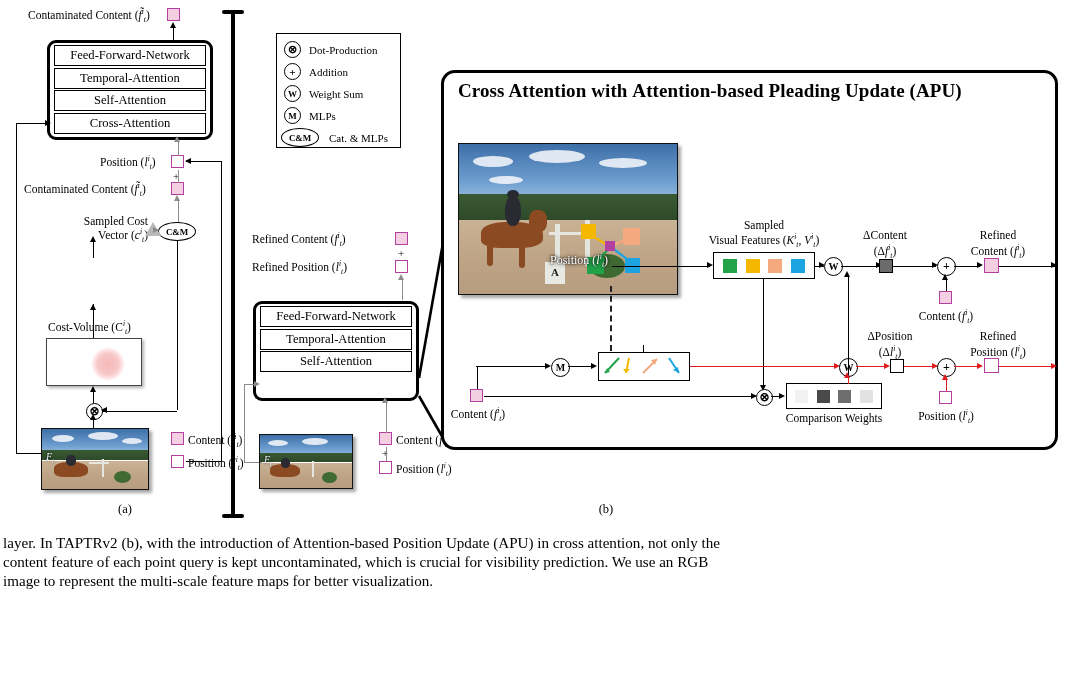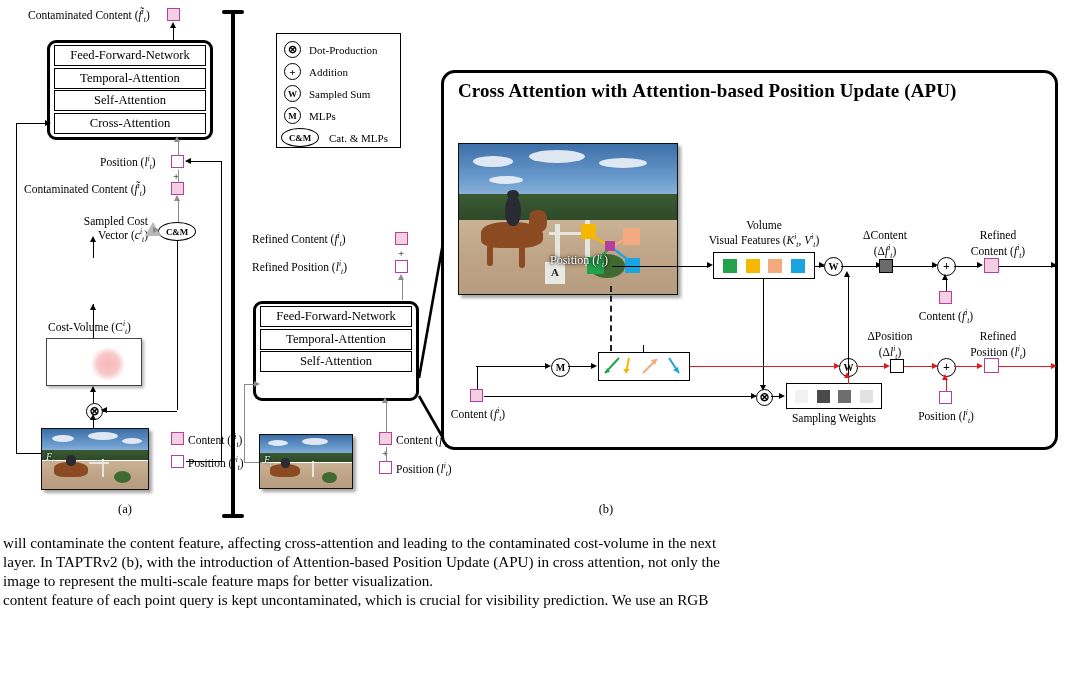--- a/index.html
+++ b/index.html
@@ -225,21 +225,21 @@
   <div class="lgrow" style="left:284px;top:63px;">
     <span class="op sm" style="position:relative;">
       <span style="font-size:11px;">+</span>
       </span>
     <span>Addition</span>
   </div>
   <div class="lgrow" style="left:284px;top:85px;">
     <span class="op sm" style="position:relative;">
       <span style="font-size:9px;">W</span>
       </span>
-    <span>Sampled Sum</span>
+    <span>Weight Sum</span>
   </div>
   <div class="lgrow" style="left:284px;top:107px;">
     <span class="op sm" style="position:relative;">
       <span style="font-size:9px;">M</span>
       </span>
     <span>MLPs</span>
   </div>
   <div class="lgrow" style="left:281px;top:128px;">
     <span class="op cm" style="position:relative;">
       <span>C&amp;M</span>
@@ -300,21 +300,21 @@
   <div class="abs" style="left:0;top:0;width:1080px;height:530px;pointer-events:none;">
     <svg width="1080" height="530" style="display:block;">
       <path d="M 419,378 L 443,243" stroke="#000" stroke-width="2.6" fill="none"></path>
       <path d="M 419,396 L 443,438" stroke="#000" stroke-width="2.6" fill="none"></path>
     </svg>
   </div>
 
   <div class="panel" style="left:441px;top:70px;width:617px;height:380px;"></div>
 
   <div class="panel-title" style="left:458px;top:80px;">
-    <span>Cross Attention with </span><b>A</b><span>ttention-based </span><b>P</b><span>osition </span><b>U</b><span>pdate (APU)</span>
+    <span>Cross Attention with </span><b>A</b><span>ttention-based </span><b>P</b><span>leading </span><b>U</b><span>pdate (APU)</span>
   </div>
 
   <div class="photo" style="left:458px;top:143px;width:220px;height:152px;">
     <div class="sky" style="height:42%;"></div>
     <div class="cloud" style="left:14px;top:12px;width:40px;height:11px;"></div>
     <div class="cloud" style="left:70px;top:6px;width:56px;height:13px;"></div>
     <div class="cloud" style="left:140px;top:14px;width:48px;height:10px;"></div>
     <div class="cloud" style="left:30px;top:32px;width:34px;height:8px;"></div>
     <div class="trees" style="top:50px;height:26px;"></div>
     <div class="ground" style="top:76px;"></div>
@@ -344,21 +344,21 @@
     <div class="abs" style="left:166px;top:114px;width:15px;height:15px;background:#1ba4e0;"></div>
   </div>
   <div class="lbl" style="left:550px;top:253px;color:#fff;font-size:12px;text-shadow:0 0 2px #000,0 0 4px #000;">Position (<span class="ital">l</span><sup class="i">i</sup><sub class="t">t</sub>)</div>
 
   <div class="dashv" style="left:610px;top:286px;height:65px;"></div>
 
   <div class="hl" style="left:612px;top:265.5px;width:98px;"></div>
   <div class="ar r" style="left:707px;top:262px;"></div>
 
   <div class="lbl c" style="left:688px;top:218px;width:152px;text-align:center;line-height:1.25;">
-    <span>Volume</span><br>
+    <span>Sampled</span><br>
     Visual Features (<span class="ital">K</span><sup class="i">i</sup><sub class="t">t</sub>, <span class="ital">V</span><sup class="i">i</sup><sub class="t">t</sub>)
   </div>
   <div class="chipbox" style="left:713px;top:252px;width:102px;height:27px;">
     <div class="chip" style="background:#22a34a;"></div>
     <div class="chip" style="background:#f5b800;"></div>
     <div class="chip" style="background:#f4a97f;"></div>
     <div class="chip" style="background:#1ba4e0;"></div>
   </div>
 
   <div class="hl" style="left:815px;top:265.5px;width:9px;"></div>
@@ -441,21 +441,21 @@
   </div>
   <div class="hl" style="left:771px;top:396px;width:12px;"></div>
   <div class="ar r" style="left:779px;top:392.5px;"></div>
 
   <div class="wbox" style="left:786px;top:383px;width:96px;height:26px;">
     <div class="wsq" style="background:#f2f2f2;"></div>
     <div class="wsq" style="background:#4a4a4a;"></div>
     <div class="wsq" style="background:#6e6e6e;"></div>
     <div class="wsq" style="background:#e2e2e2;"></div>
   </div>
-  <div class="lbl c" style="left:784px;top:412px;width:100px;text-align:center;">Sampling Weights</div>
+  <div class="lbl c" style="left:784px;top:412px;width:100px;text-align:center;">Comparison Weights</div>
 
   <div class="vl" style="left:847.5px;top:275px;height:108px;"></div>
   <div class="ar u" style="left:844px;top:271px;"></div>
   <div class="vl red" style="left:847.5px;top:376px;height:8px;"></div>
   <div class="ar u red" style="left:844px;top:372px;"></div>
 
   <div class="hl red" style="left:856px;top:366px;width:32px;"></div>
   <div class="ar r red" style="left:884px;top:362.5px;"></div>
   <div class="lbl c" style="left:848px;top:329px;width:84px;text-align:center;line-height:1.28;">
     <span>ΔPosition</span><br>
@@ -480,17 +480,16 @@
     <span>Refined</span><br>
     Position (<span class="ital">l</span><sup class="i">i</sup><sub class="t">t</sub>)
   </div>
   <div class="tok big" style="left:984px;top:358px;"></div>
   <div class="hl red" style="left:999px;top:366px;width:56px;"></div>
   <div class="ar r red" style="left:1051px;top:362.5px;"></div>
 
 </div>
 
 <div class="cap">
-  <span>will contaminate the content feature, affecting cross-attention and leading to the contaminated cost-volume in the next</span>
   <span>layer. In TAPTRv2 (b), with the introduction of Attention-based Position Update (APU) in cross attention, not only the</span>
+  <span>content feature of each point query is kept uncontaminated, which is crucial for visibility prediction. We use an RGB</span>
   <span>image to represent the multi-scale feature maps for better visualization.</span>
-  <span>content feature of each point query is kept uncontaminated, which is crucial for visibility prediction. We use an RGB</span>
 </div>
 
 </body></html>

